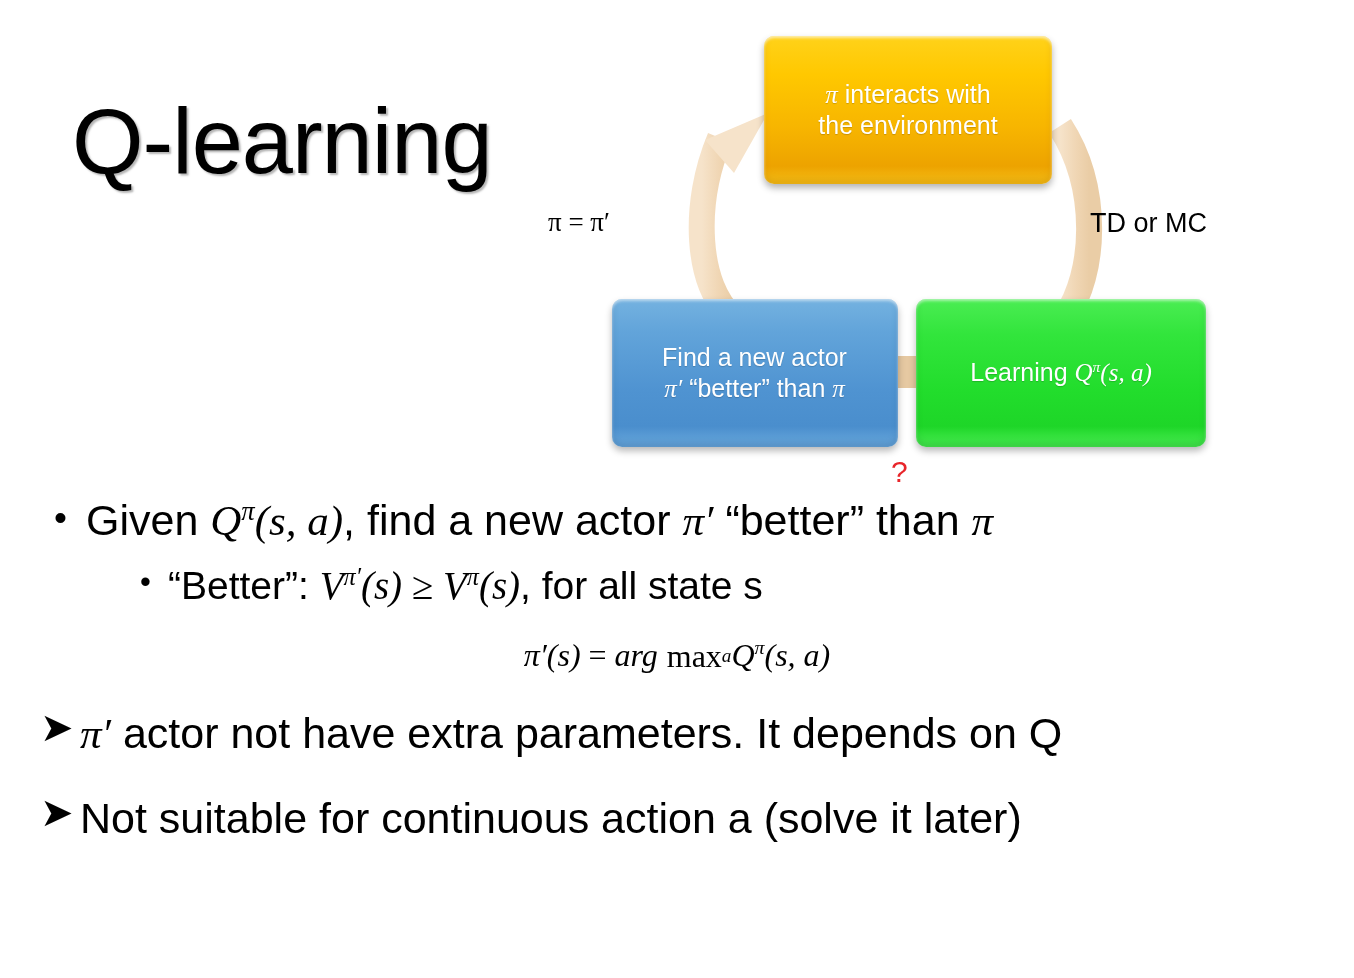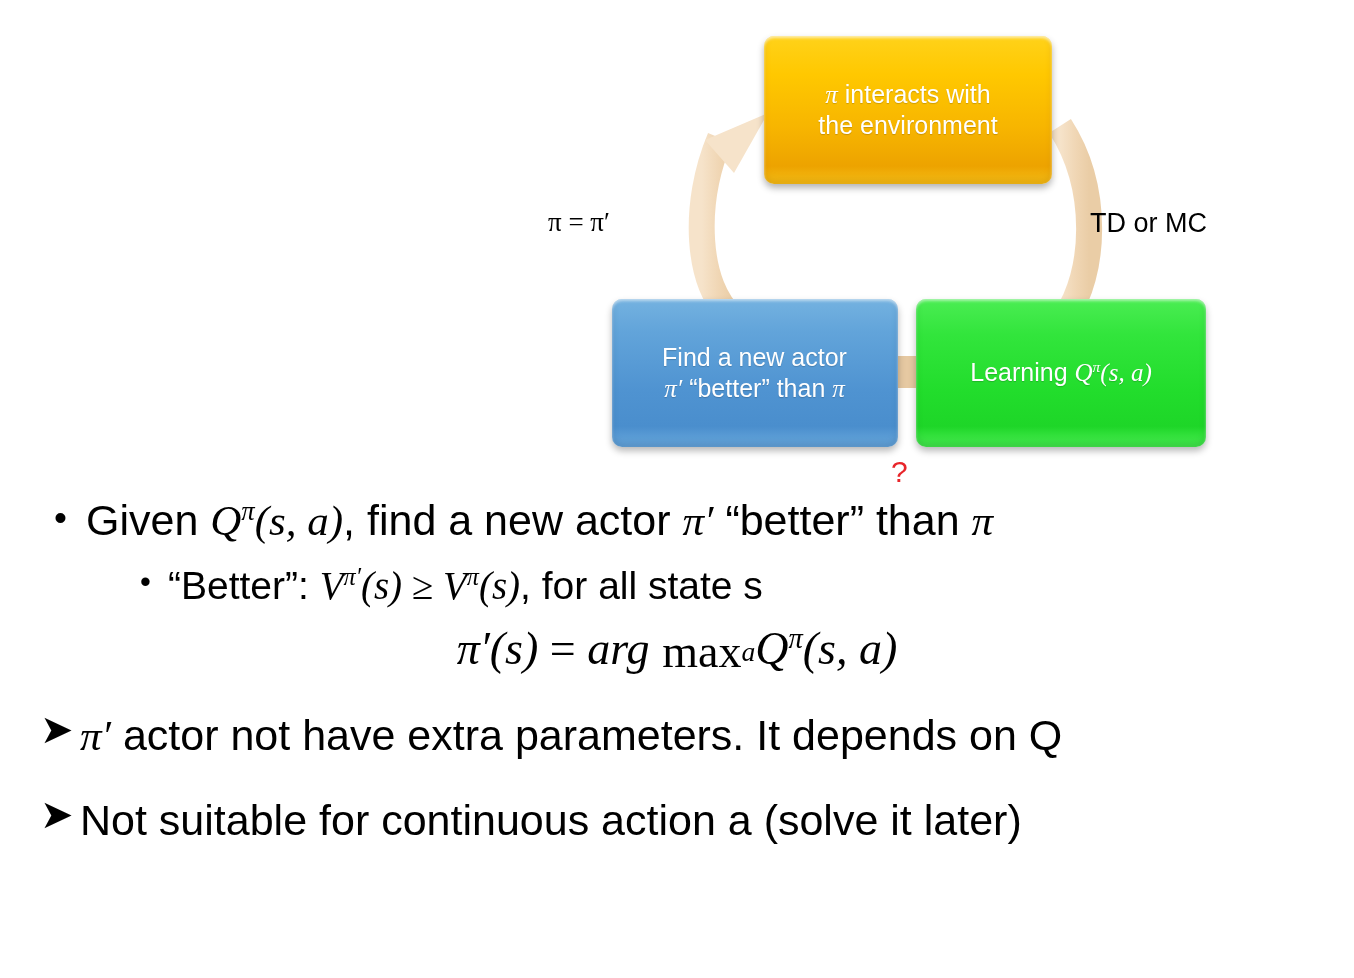--- a/index.html
+++ b/index.html
@@ -174,23 +174,23 @@
     white-space: nowrap;
   }
   .bullet-l2 .dot {
     position: absolute;
     left: 140px;
     top: 0.05em;
     font-size: 31px;
   }
 
   .equation {
-    margin-top: 17px;
+    margin-top: 30px;
     text-align: center;
-    font-size: 46px;
+    font-size: 32px;
     line-height: 1.0;
     white-space: nowrap;
   }
   .maxop {
     display: inline-flex;
     flex-direction: row;
     align-items: center;
     vertical-align: middle;
     line-height: 0.98;
   }
@@ -221,20 +221,21 @@
     top: -0.04em;
     font-size: 40px;
     line-height: 1;
   }
 </style>
 </head>
 <body>
 
 <div class="slide">
 
+  <div class="title">Q-learning</div>
 
   <div class="diagram">
 
     <svg class="arc-svg" viewBox="0 0 760 470">
       <defs>
         <linearGradient id="arcgrad" x1="0" y1="0" x2="1" y2="0">
           <stop offset="0%" stop-color="#F6E3CA"></stop>
           <stop offset="55%" stop-color="#F0D6B4"></stop>
           <stop offset="100%" stop-color="#EACDA6"></stop>
         </linearGradient>

